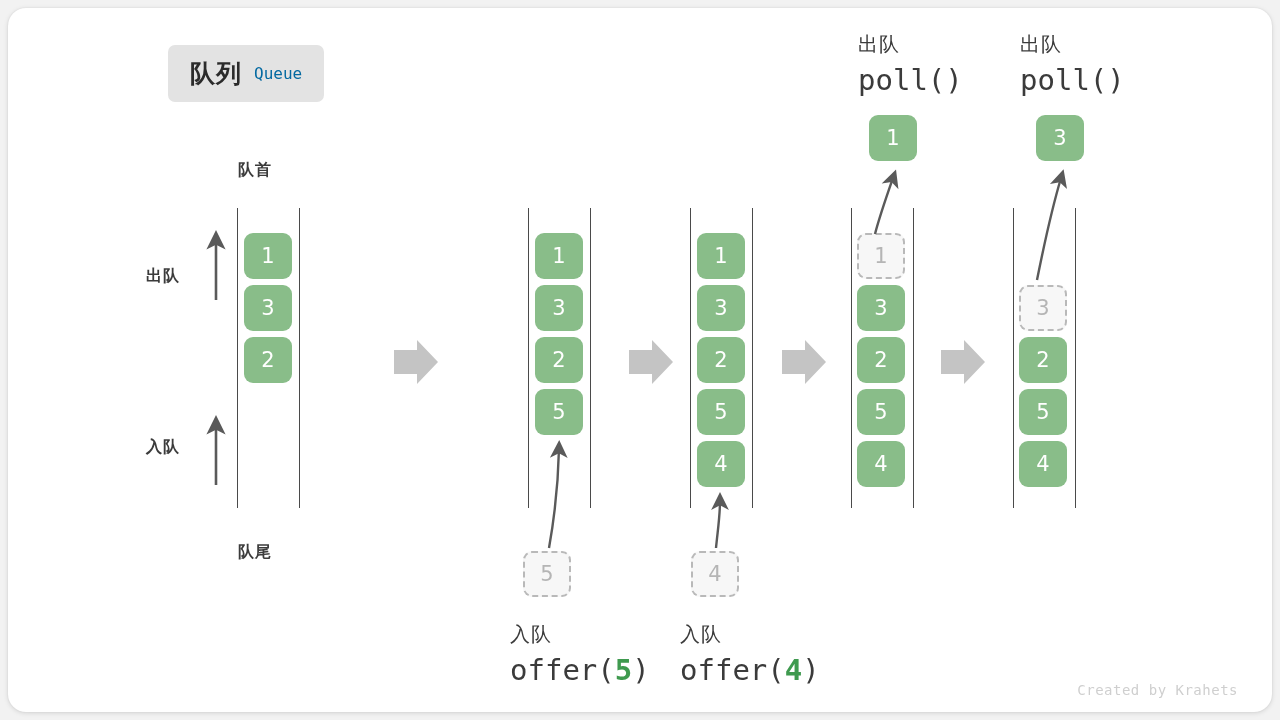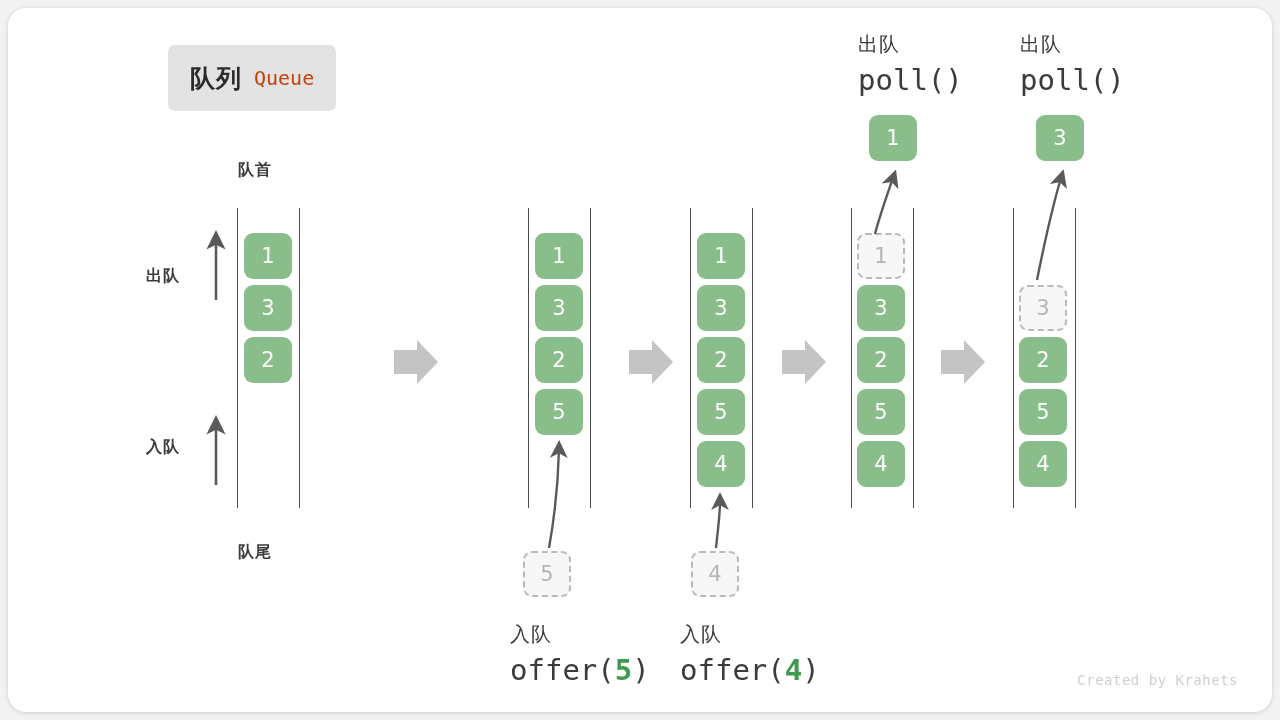--- a/index.html
+++ b/index.html
@@ -31,39 +31,39 @@
     background: #ffffff;
     border-radius: 18px;
     box-shadow: 0 1px 5px rgba(0,0,0,0.13), 0 0 2px rgba(0,0,0,0.07);
   }
 
   
   #title-badge {
     position: absolute;
     left: 168px;
     top: 45px;
-    height: 66px;
+    height: 57px;
     padding: 0 22px;
     background: #e3e3e3;
     border-radius: 7px;
     display: flex;
     align-items: center;
     gap: 12px;
   }
   #title-badge .cn {
     font-family: "Liberation Sans", sans-serif;
     font-weight: bold;
     font-size: 25px;
     color: #2b2b2b;
     letter-spacing: 1px;
   }
   #title-badge .en {
     font-family: "DejaVu Sans Mono", monospace;
-    font-size: 20px;
-    color: #c2410c;
+    font-size: 16px;
+    color: #0369a1;
   }
 
   
   .cn-label {
     position: absolute;
     font-family: "Liberation Sans", sans-serif;
     font-weight: bold;
     font-size: 16px;
     color: #3b3b3b;
     white-space: nowrap;
@@ -130,21 +130,21 @@
     top: 0;
     width: 1280px;
     height: 720px;
     pointer-events: none;
   }
 
   
   #credit {
     position: absolute;
     right: 42px;
-    bottom: 32px;
+    bottom: 22px;
     font-family: "DejaVu Sans Mono", monospace;
     font-size: 14px;
     color: #cfcfcf;
     letter-spacing: 0.5px;
   }
 </style>
 </head>
 <body>
 
 <div id="canvas">

